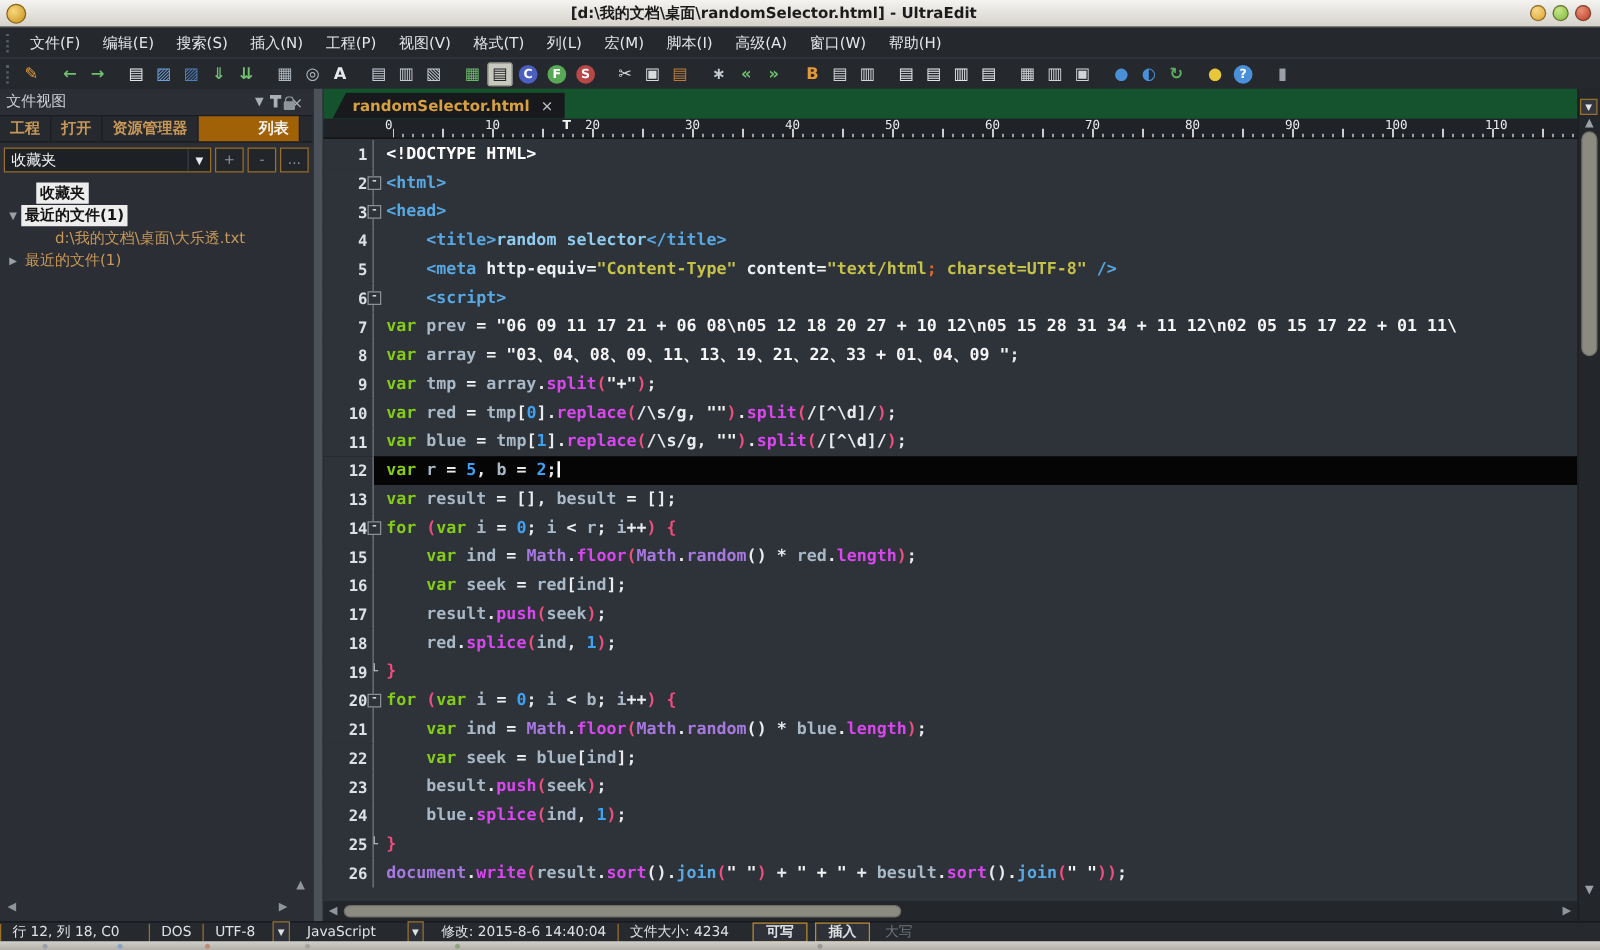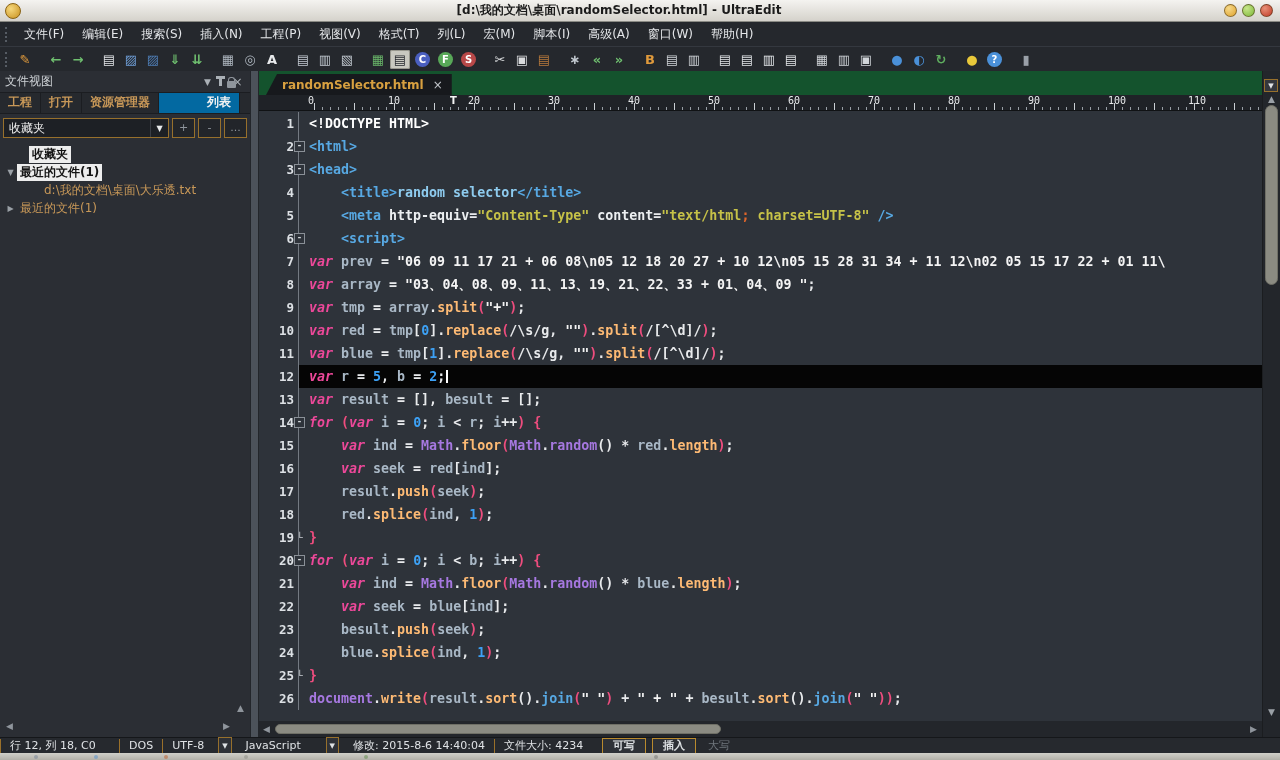--- a/index.html
+++ b/index.html
@@ -33,21 +33,21 @@
   .main{position:absolute;top:71px;left:0;right:0;bottom:23px;display:flex;}
   
   .sidebar{width:250px;background:#2b2e34;display:flex;flex-direction:column;position:relative;flex:0 0 auto;}
   .sb-header{height:21px;display:flex;align-items:center;color:#cdd1d5;font-size:12px;padding:0 5px;}
   .sb-title{flex:1;}
   .sb-hbtn{width:15px;text-align:center;color:#aab0b6;font-size:9px;cursor:default;}
   .pin{width:3px;height:9px;background:#aab0b6;position:relative;margin:0 8px 0 4px;}
   .pin::before{content:"";position:absolute;top:-1px;left:-3px;width:9px;height:3px;background:#aab0b6;}
   .sb-tabs{display:flex;height:20px;background:#26292e;border-top:1px solid #1b1d21;border-bottom:1px solid #1b1d21;}
   .stab{padding:0 8px;line-height:19px;font-size:12px;font-weight:bold;color:#c89858;border-right:1px solid #1b1d21;}
-  .stab.active{background:#0369a1;color:#f2f2f2;padding-left:48px;}
+  .stab.active{background:#a16207;color:#f2f2f2;padding-left:48px;}
   .sb-comborow{display:flex;align-items:center;padding:4px 3px 3px 3px;gap:3px;}
   .combo{flex:1;height:20px;border:1px solid #97702c;background:#1d2025;color:#f0f0f0;font-size:12px;
          display:flex;align-items:center;box-sizing:border-box;}
   .combo-label{flex:1;padding-left:5px;}
   .combo-arrow{width:17px;align-self:stretch;display:flex;align-items:center;justify-content:center;
                color:#e8eaec;font-size:8px;border-left:1px solid #3a3e45;}
   .sb-btn{width:23px;height:20px;border:1px solid #97702c;background:#22252a;color:#8f959c;font-size:11px;
           text-align:center;line-height:18px;box-sizing:border-box;}
   .tree{flex:1;position:relative;font-size:12px;padding-top:4px;overflow:hidden;}
   .trow{height:18px;display:flex;align-items:center;color:#c89858;white-space:nowrap;}
@@ -83,22 +83,22 @@
   .cl{height:23px;display:flex;align-items:center;white-space:pre;}
   .cl.active{background:#050505;}
   .ln{flex:0 0 40px;text-align:right;padding-right:4px;color:#dde1e5;font-size:12.5px;line-height:23px;
       background:#2e333a;border-right:1px solid #747a82;height:23px;box-sizing:border-box;}
   .fold{flex:0 0 15px;margin-left:-7px;height:23px;line-height:23px;text-align:center;font-size:10px;
         color:#c9ced3;z-index:1;}
   .fold.box{flex:0 0 9px;width:9px;height:9px;margin:7px 2px 7px -5px;border:1px solid #8a9097;background:#2e333a;
             line-height:7px;font-size:9px;color:#d0d4d8;}
   .ct{flex:1;overflow:hidden;height:23px;line-height:23px;padding-left:2px;}
   .caret{display:inline-block;width:2px;height:13px;background:#fff;margin-left:1px;vertical-align:-2px;}
-  .tok-kw{color:#ec4899;font-style:italic;} .tok-id{color:#a9b8c6;} .tok-op{color:#e8eaec;} .tok-str{color:#f4f4f4;}
-  .tok-num{color:#3da1f5;} .tok-me{color:#fdba74;} .tok-ob{color:#a678e0;} .tok-bl{color:#57a8e2;}
+  .tok-kw{color:#84cc16;} .tok-id{color:#a9b8c6;} .tok-op{color:#e8eaec;} .tok-str{color:#f4f4f4;}
+  .tok-num{color:#3da1f5;} .tok-me{color:#d946ef;} .tok-ob{color:#a678e0;} .tok-bl{color:#57a8e2;}
   .tok-tag{color:#57a8e2;} .tok-tag2{color:#8ecbee;} .tok-attr{color:#eceff1;} .tok-aval{color:#c6c248;}
   .tok-semi{color:#e0662a;} .tok-doc{color:#ffffff;} .tok-par{color:#ee4d7e;}
   
   .hscroll{height:16px;background:#23262b;position:relative;flex:0 0 auto;}
   .harr{position:absolute;top:3px;color:#8f959c;font-size:9px;}
   .harr.left{left:4px;} .harr.right{right:5px;}
   .hthumb{position:absolute;left:16px;top:3px;width:446px;height:10px;background:#8b8b82;
           border:1px solid #6f6f66;border-radius:5px;box-sizing:border-box;}
   .vscroll{width:17px;background:#23262b;border-left:1px solid #1b1d20;position:relative;flex:0 0 auto;}
   .vmenu{position:absolute;top:8px;left:1px;width:14px;height:13px;border:1px solid #97702c;background:#34373d;

